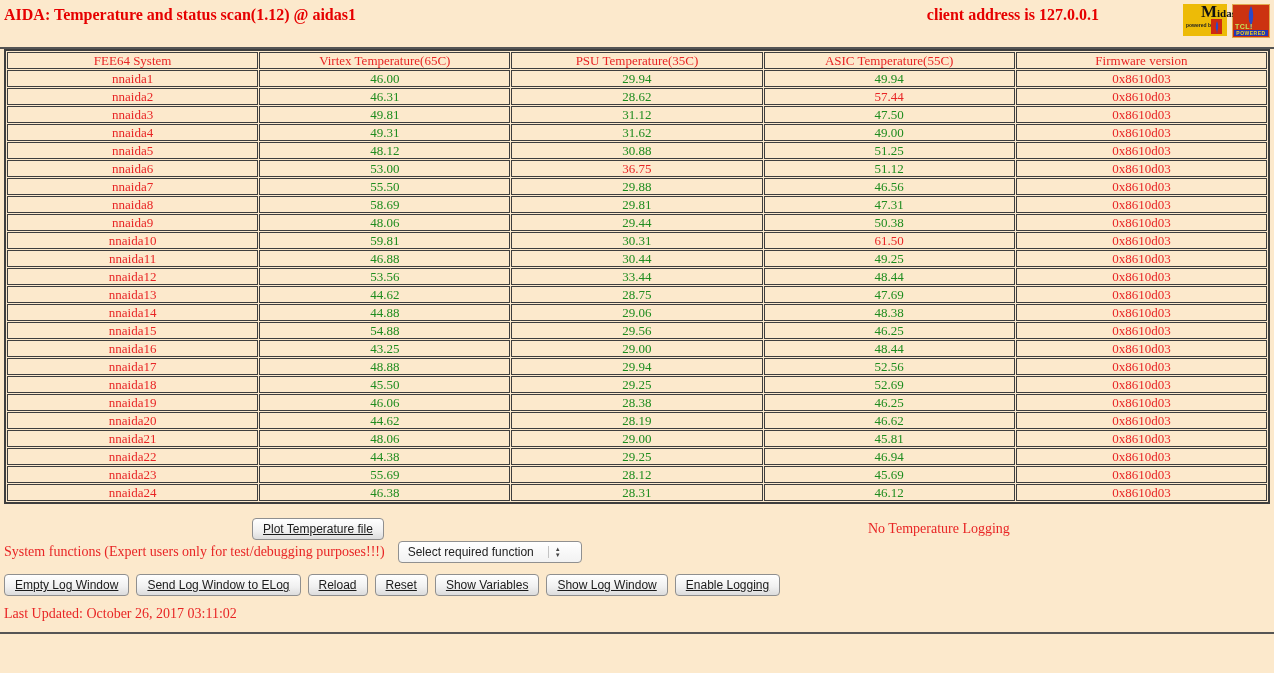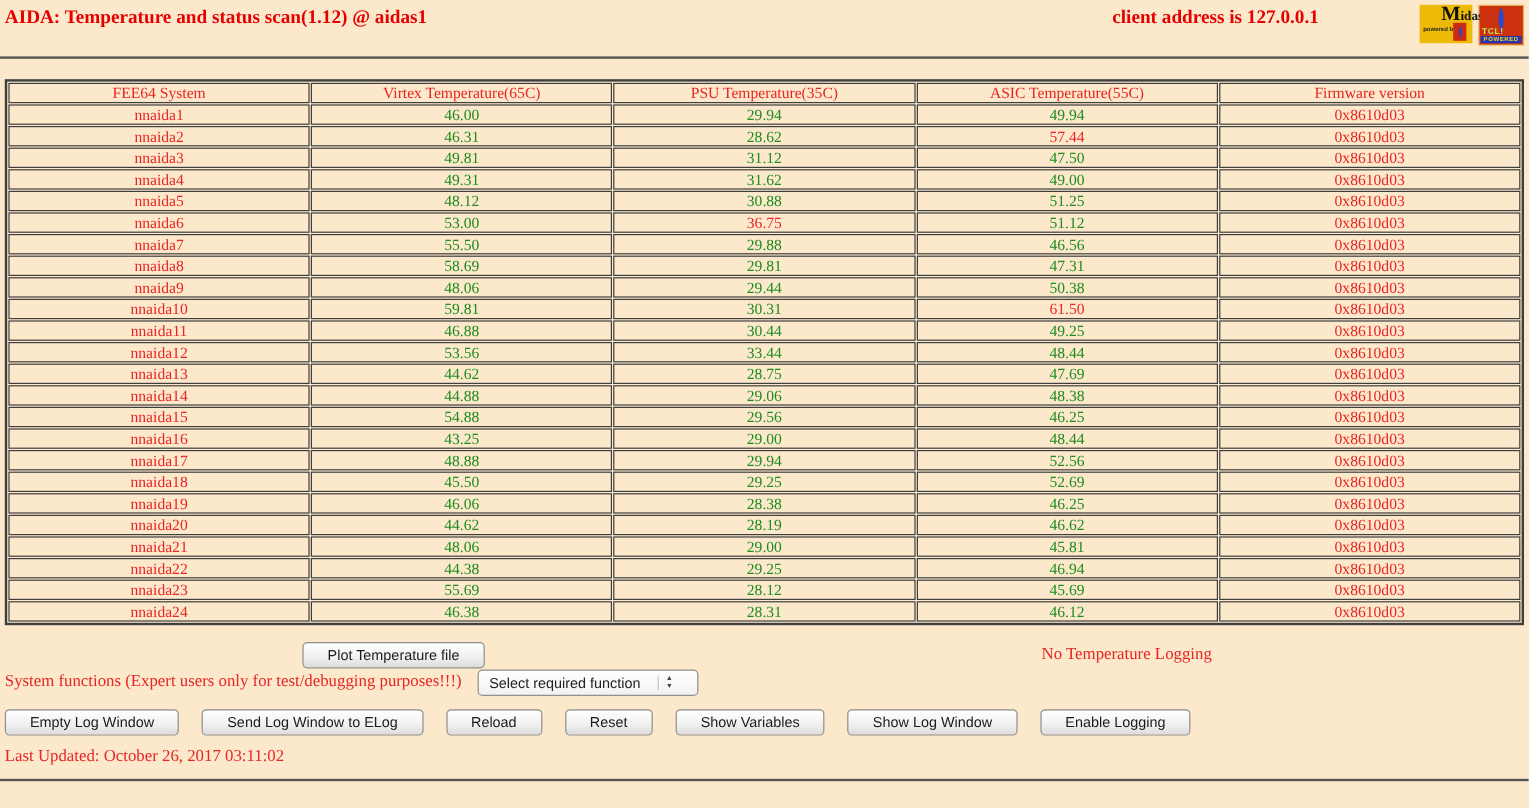--- a/index.html
+++ b/index.html
@@ -31,60 +31,60 @@
   .tcl-inner{width:100%;height:100%;background:#cc3210;position:relative;}
   .tcl-label{position:absolute;left:2px;bottom:7px;font-family:"Liberation Sans",sans-serif;font-weight:bold;font-size:7px;color:#c3e45a;letter-spacing:0.5px;}
   .tcl-powered{position:absolute;left:1px;right:1px;bottom:1px;height:6px;background:#2336b4;color:#f3d41b;font-family:"Liberation Sans",sans-serif;font-weight:bold;font-size:5px;line-height:6px;text-align:center;letter-spacing:0.5px;}
   .feather{display:block;}
   .tcl-inner .feather{position:absolute;left:50%;top:1px;transform:translateX(-50%);}
   
   hr.rule{border:none;border-top:2px solid #555;margin:9px -4px 0 -4px;}
   hr.rule.bottom{margin-top:10px;}
   
   table.temps{
-    width:100%;margin-top:17px;
+    width:100%;
     border-collapse:separate;border-spacing:1px;
     border:2px solid var(--border);
     font-size:13px;
   }
   table.temps th,table.temps td{
     border:1px solid var(--border);
     width:20%;text-align:center;
     padding:0 2px;height:15px;line-height:15px;
     font-weight:normal;font-size:13px;
   }
   table.temps th{color:var(--red);}
   td.red{color:var(--red);}
   td.green{color:var(--green);}
   
   .btn{
     font-family:"Liberation Sans","DejaVu Sans",sans-serif;
     font-size:12px;color:#1a1a1a;
     background:linear-gradient(#ffffff,#f0f0f0 60%,#dcdcdc);
     border:1px solid #8f8f8f;border-radius:4px;
-    padding:3px 20px;cursor:pointer;white-space:nowrap;
+    padding:3px 10px;cursor:pointer;white-space:nowrap;text-decoration:underline;
   }
   .plot-row{position:relative;height:22px;margin-top:14px;}
   .plot-row .btn{position:absolute;left:248px;top:0;}
   .logging-status{position:absolute;left:864px;top:3px;font-size:14px;color:var(--red);}
   .sysfunc-row{margin-top:0;display:flex;align-items:center;gap:13px;height:23px;}
   .sysfunc-label{font-size:14px;color:var(--red);white-space:nowrap;}
   .select{
     display:inline-flex;align-items:center;
     font-family:"Liberation Sans","DejaVu Sans",sans-serif;font-size:12px;color:#222;
     background:linear-gradient(#ffffff,#f2f2f2);
     border:1px solid #909090;border-radius:4px;
     padding:3px 20px 3px 9px;cursor:pointer;height:22px;
   }
   .select .spin{
     display:flex;flex-direction:column;align-items:center;justify-content:center;
     margin-left:14px;border-left:1px solid #c4c4c4;padding-left:6px;
     font-size:6px;line-height:6px;color:#444;
   }
-  .log-btns{margin-top:11px;display:flex;gap:19px;height:22px;}
+  .log-btns{margin-top:11px;display:flex;gap:7px;height:22px;}
   .last-updated{margin-top:10px;text-align:left;font-size:14px;color:var(--red);padding-right:2px;}
 </style>
 </head>
 <body>
 
 <div class="topbar">
   <div class="page-title">AIDA: Temperature and status scan(1.12) @ aidas1</div>
   <div class="client-addr">client address is 127.0.0.1</div>
   <div class="logos">
     <div class="midas-logo">

